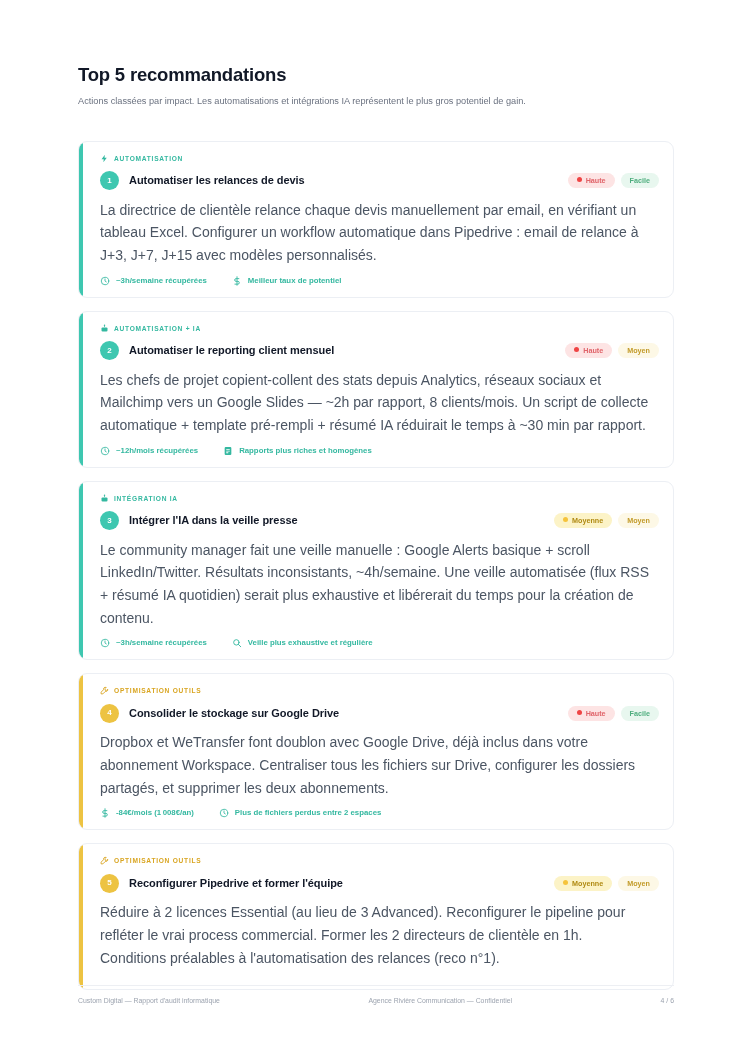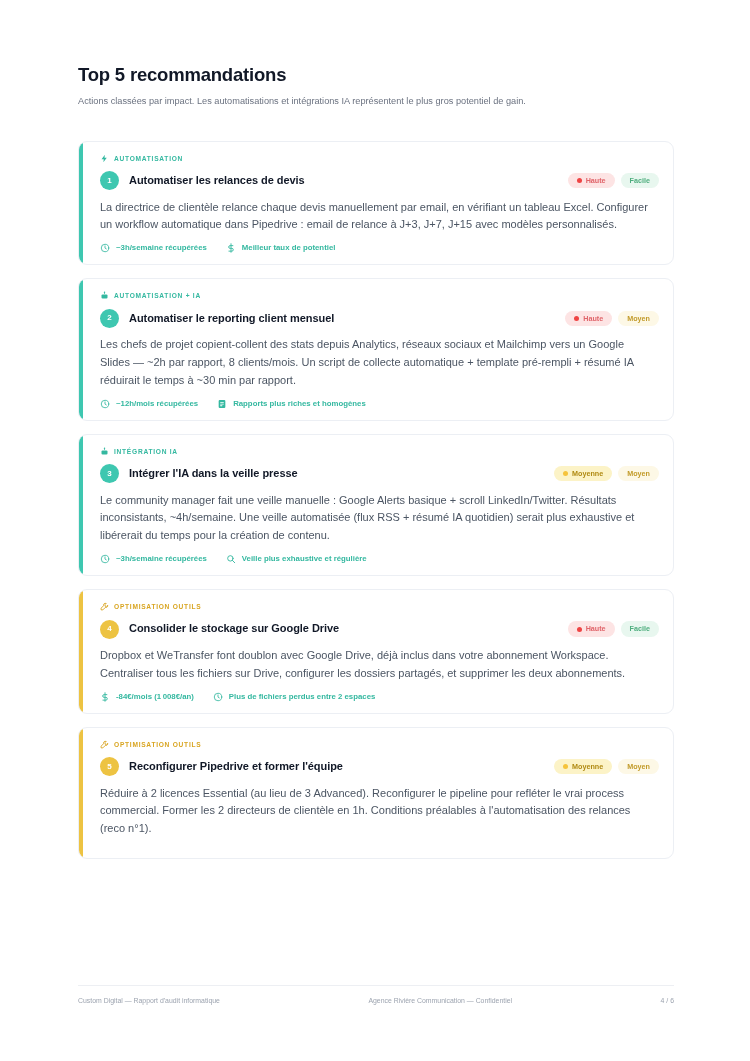--- a/index.html
+++ b/index.html
@@ -118,47 +118,46 @@
     letter-spacing: -0.05px;
   }
   .pills {
     flex: 0 0 auto;
     display: flex;
     align-items: center;
     gap: 6px;
   }
   .pill {
     display: inline-flex;
-    align-items: center;
     gap: 4px;
     border-radius: 999px;
     font-size: 7.2px;
     font-weight: bold;
     padding: 4px 9px;
     line-height: 1;
     white-space: nowrap;
   }
   .pill .dot {
     width: 5px;
     height: 5px;
     border-radius: 50%;
     display: inline-block;
   }
 
   .card-desc {
-    font-size: 11px;
+    font-size: 14px;
     color: #4b5563;
     line-height: 1.62;
     margin: 0 8px 9px 0;
   }
 
   .benefits {
     display: flex;
     align-items: flex-end;
-    gap: 19px;
+    gap: 25px;
     flex-wrap: wrap;
   }
   .benefit {
     display: inline-flex;
     align-items: center;
     gap: 6px;
     font-size: 7.8px;
     font-weight: bold;
     color: #34b8a0;
     line-height: 1;

